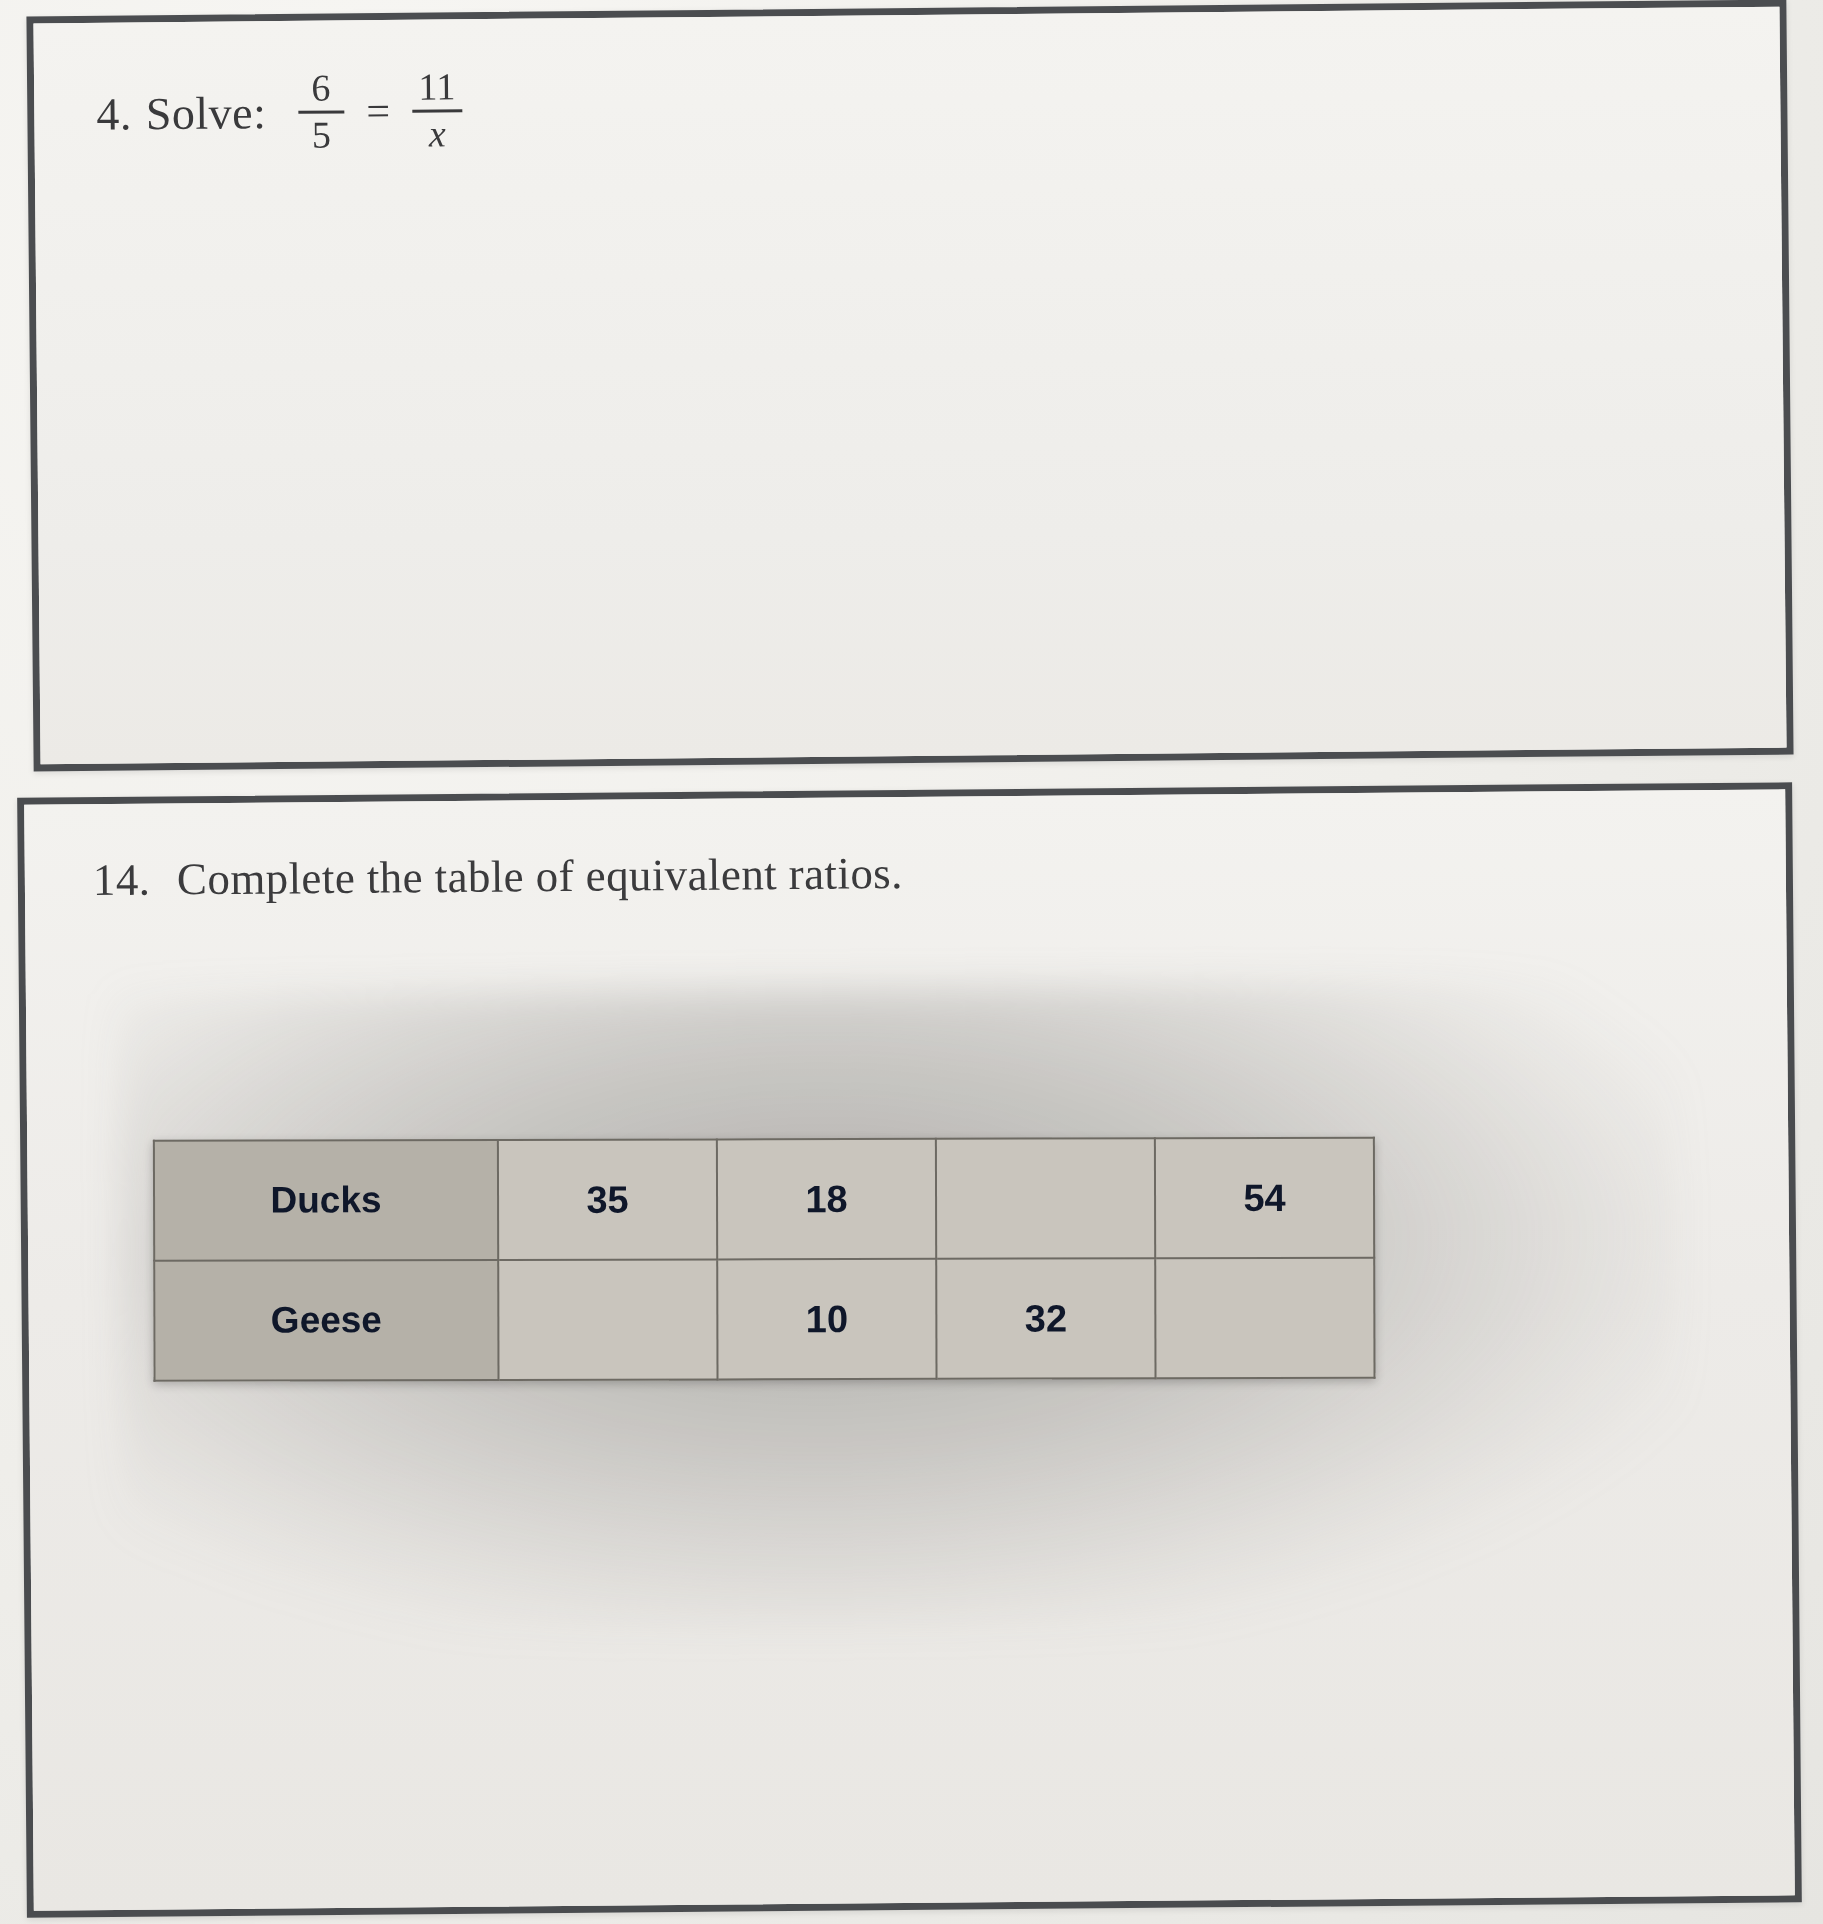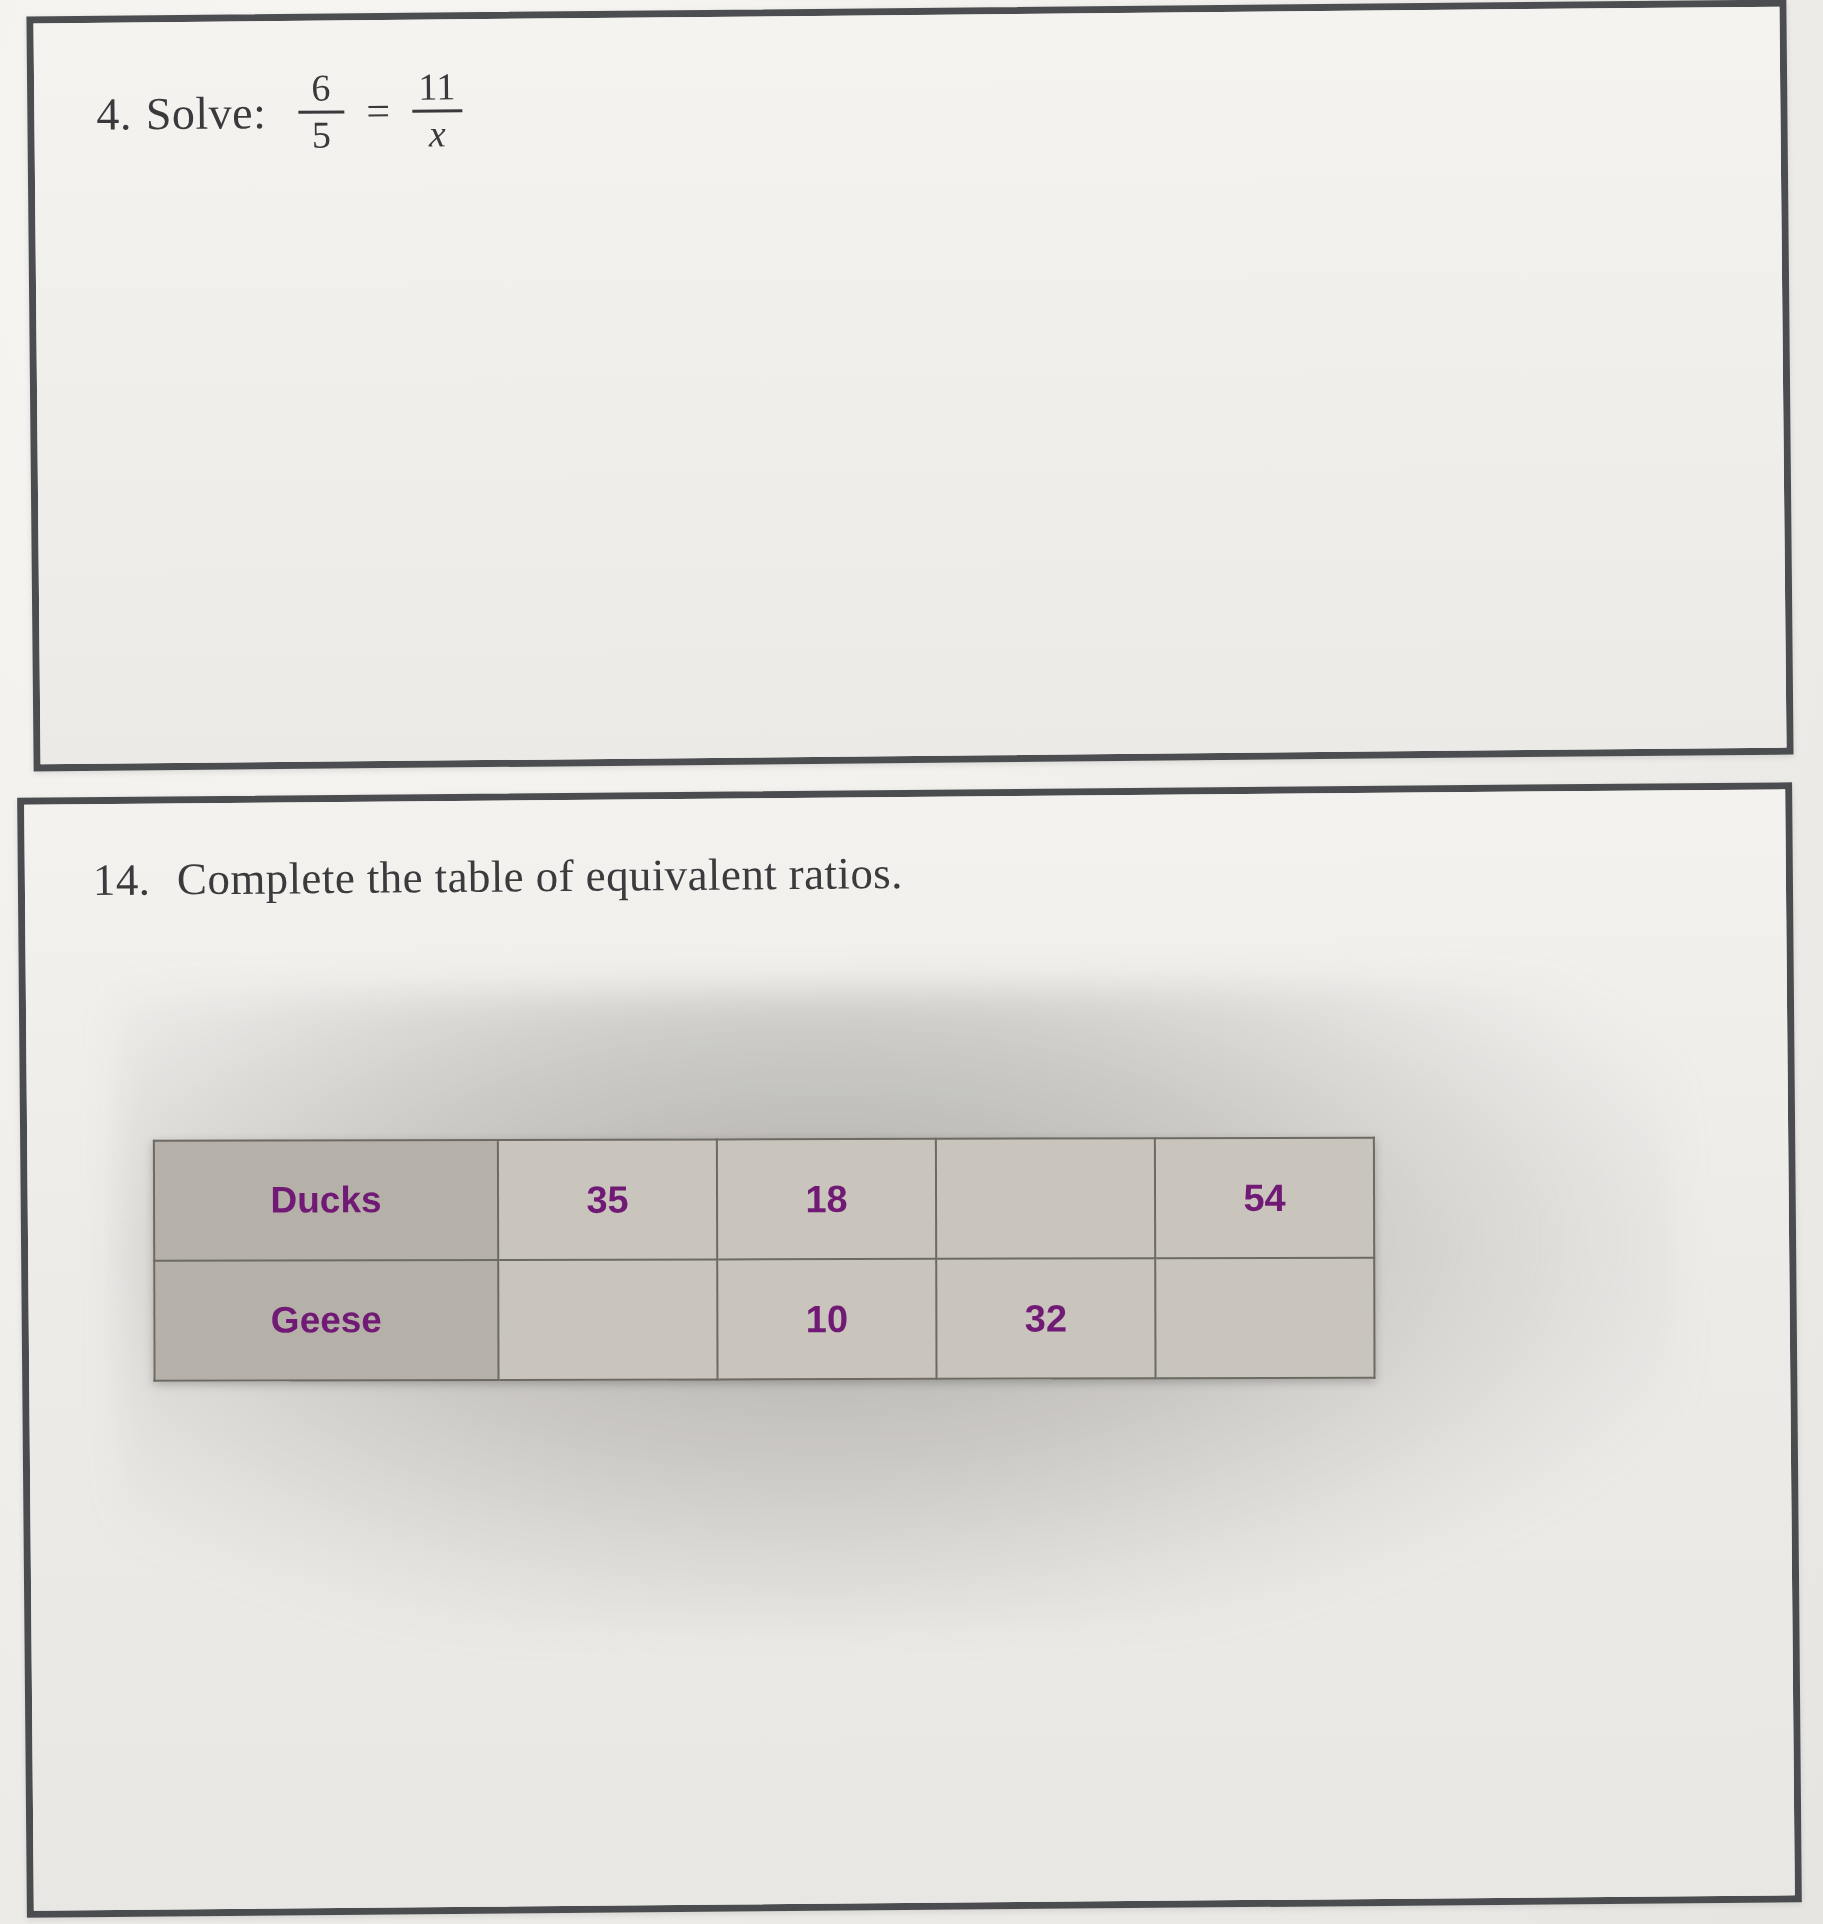--- a/index.html
+++ b/index.html
@@ -136,21 +136,21 @@
     box-shadow: 0 3px 10px rgba(0,0,0,0.22);
   }
   table.ratio td {
     border: 2px solid #6d6a63;
     width: 215px;
     height: 116px;
     text-align: center;
     vertical-align: middle;
     font-size: 38px;
     font-weight: bold;
-    color: #701a75;
+    color: #0f172a;
     background: #c9c5bd;
   }
   table.ratio td.label {
     width: 340px;
     background: #b5b1a8;
     font-size: 37px;
   }
   table.ratio td.blank { color: transparent; }
 </style>
 </head>

